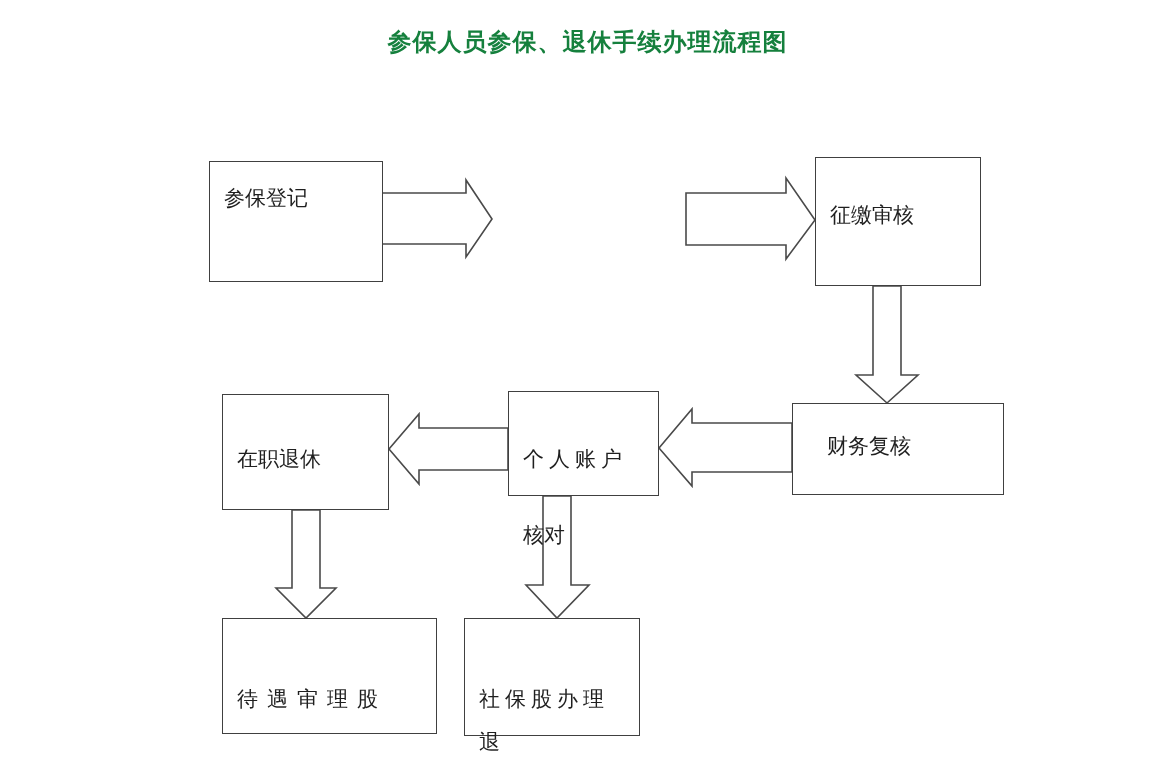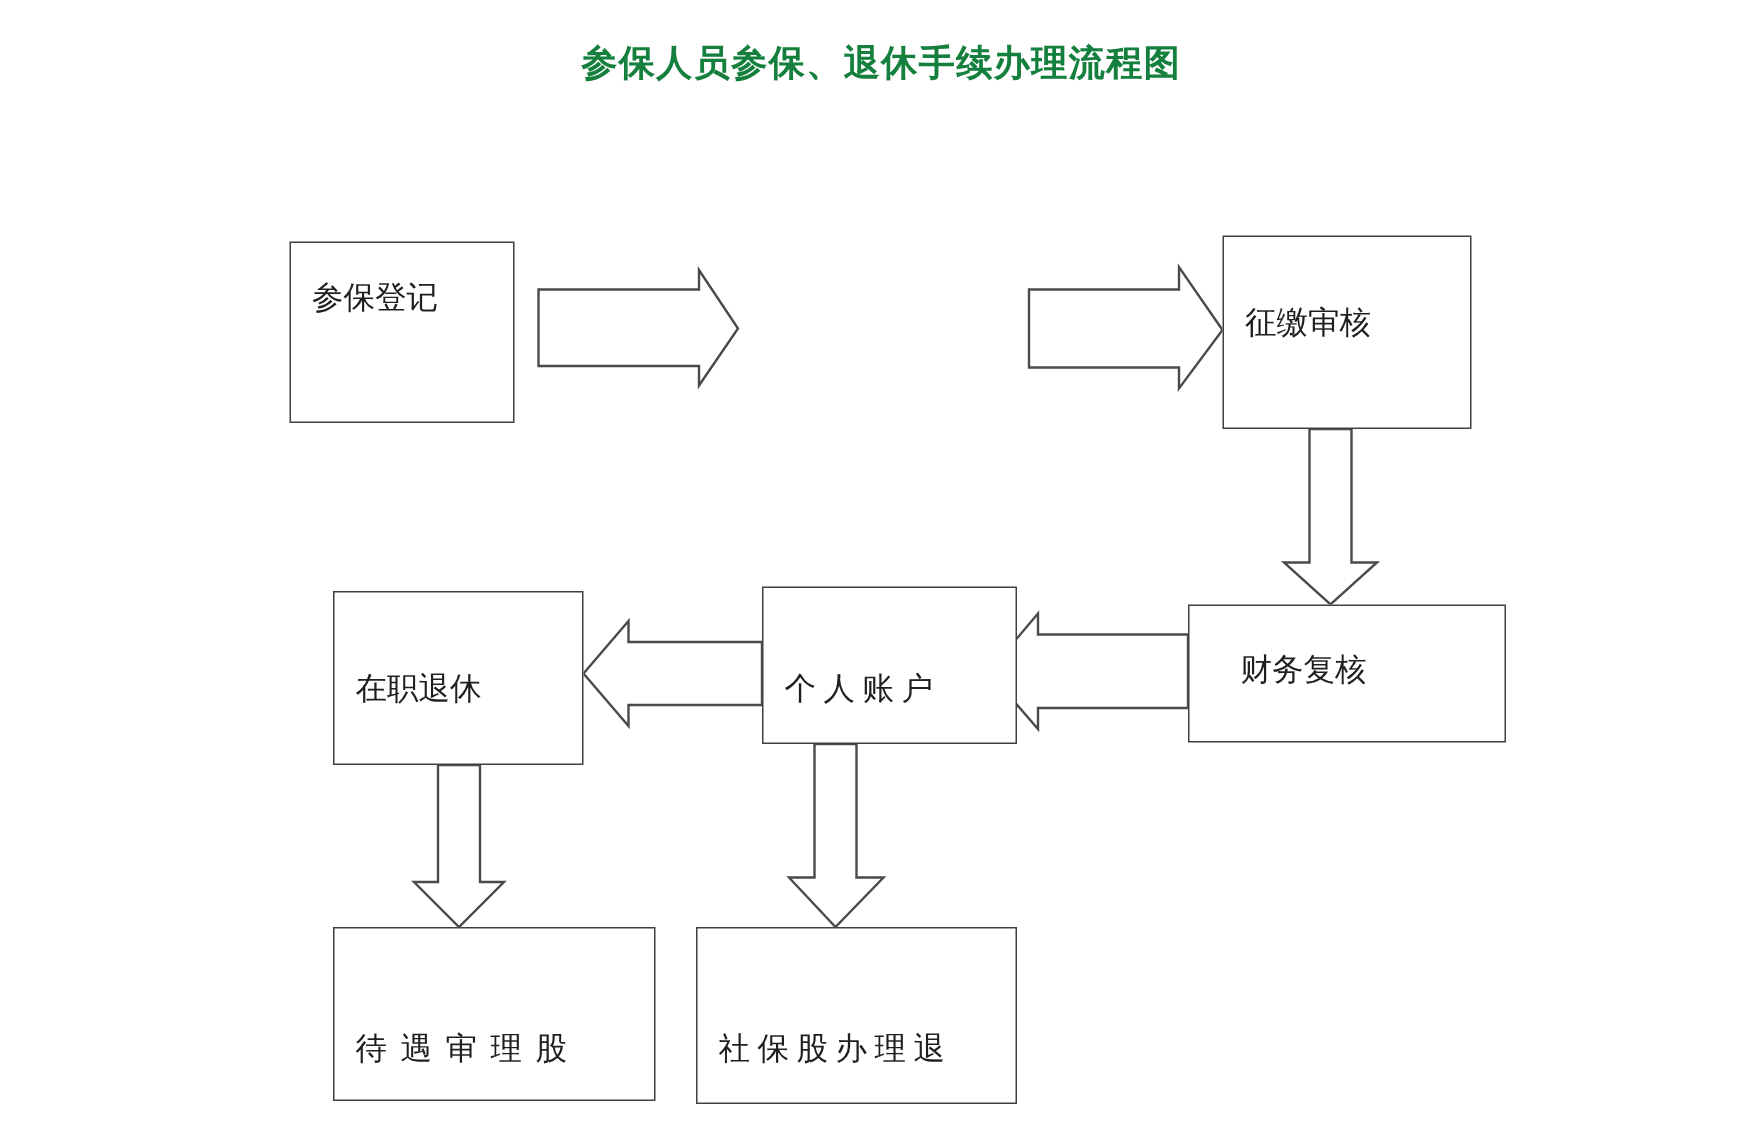--- a/index.html
+++ b/index.html
@@ -55,42 +55,42 @@
     pointer-events: none;
   }
   .arrow-shape {
     fill: #ffffff;
     stroke: #4a4a4a;
     stroke-width: 1.6;
     stroke-linejoin: miter;
   }
 
   
-  #n-canbao   { left:193px; top:161px;  width:150px; height:121px; }
+  #n-canbao   { left:209px; top:161px;  width:174px; height:121px; }
   #n-canbao .txt   { top:16px; }
 
   #n-shenhe   { left:492px; top:160px;  width:194px; height:120px; }
   #n-shenhe .txt   { top:14px; line-height:41px; }
 
   #n-zhengjiao{ left:815px; top:157px;  width:166px; height:129px; }
   #n-zhengjiao .txt{ top:37px; }
 
   #n-zaizhi   { left:222px; top:394px;  width:167px; height:116px; }
   #n-zaizhi .txt   { top:44px; }
 
-  #n-gerenzh  { left:508px; top:391px;  width:170px; height:105px;padding-left:14px; }
+  #n-gerenzh  { left:508px; top:391px;  width:151px; height:105px;padding-left:14px; }
   #n-gerenzh .txt  { top:10px; line-height:38px; }
 
   #n-caiwu    { left:792px; top:403px;  width:212px; height:92px; }
   #n-caiwu .txt    { top:22px; left:34px; }
 
   #n-daiyu    { left:222px; top:618px;  width:215px; height:116px; }
   #n-daiyu .txt    { top:16px; line-height:43px; }
 
-  #n-shebao   { left:464px; top:618px;  width:214px; height:118px; }
+  #n-shebao   { left:464px; top:618px;  width:176px; height:118px; }
   #n-shebao .txt   { top:16px; line-height:43px; }
 
   
   .sp1 { letter-spacing: 5px; }
   .sp2 { letter-spacing: 9px; }
 </style>
 </head>
 <body>
 
 <div id="page">
@@ -123,20 +123,21 @@
     <div class="txt">财务复核</div>
   </div>
 
   <div class="node" id="n-zhengjiao">
     <div class="txt">征缴审核</div>
   </div>
 
   <div class="node" id="n-gerenzh">
     <div class="txt">
       <div class="sp1">个人账户</div>
+      <div>核对</div>
     </div>
   </div>
 
   <div class="node" id="n-zaizhi">
     <div class="txt">在职退休</div>
   </div>
 
   <div class="node" id="n-daiyu">
     <div class="txt">
       <div class="sp2">待遇审理股</div>

